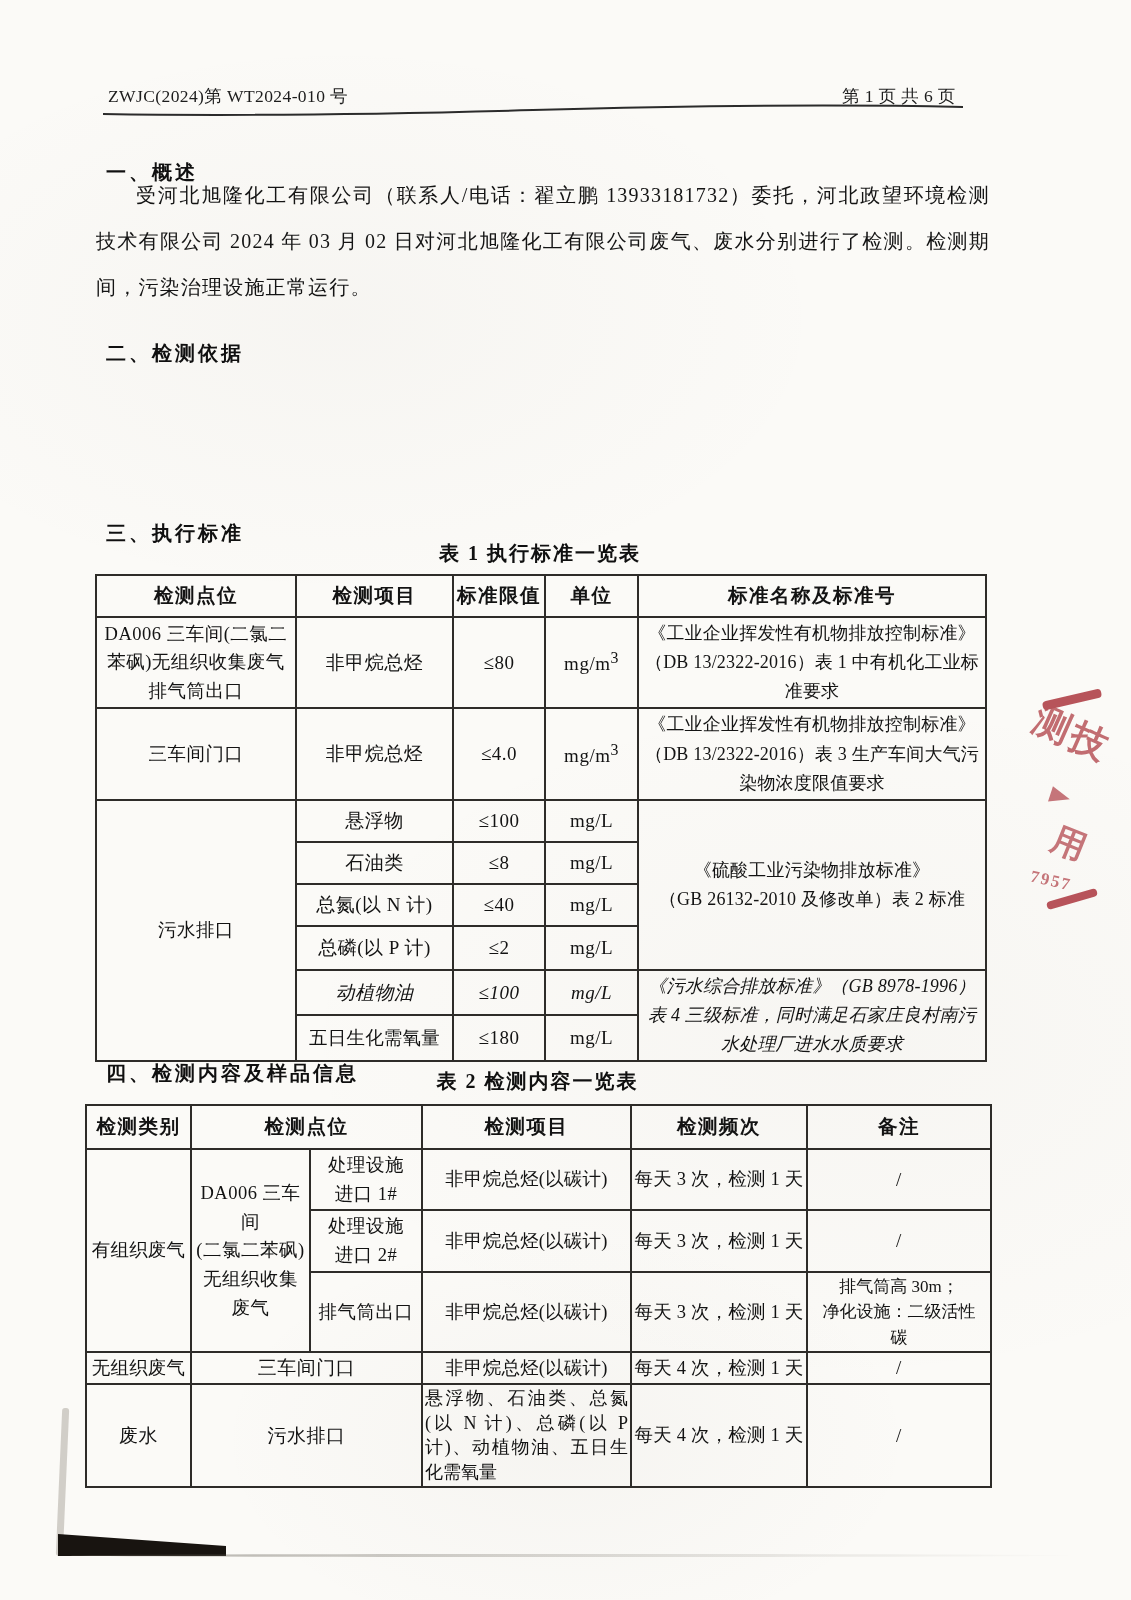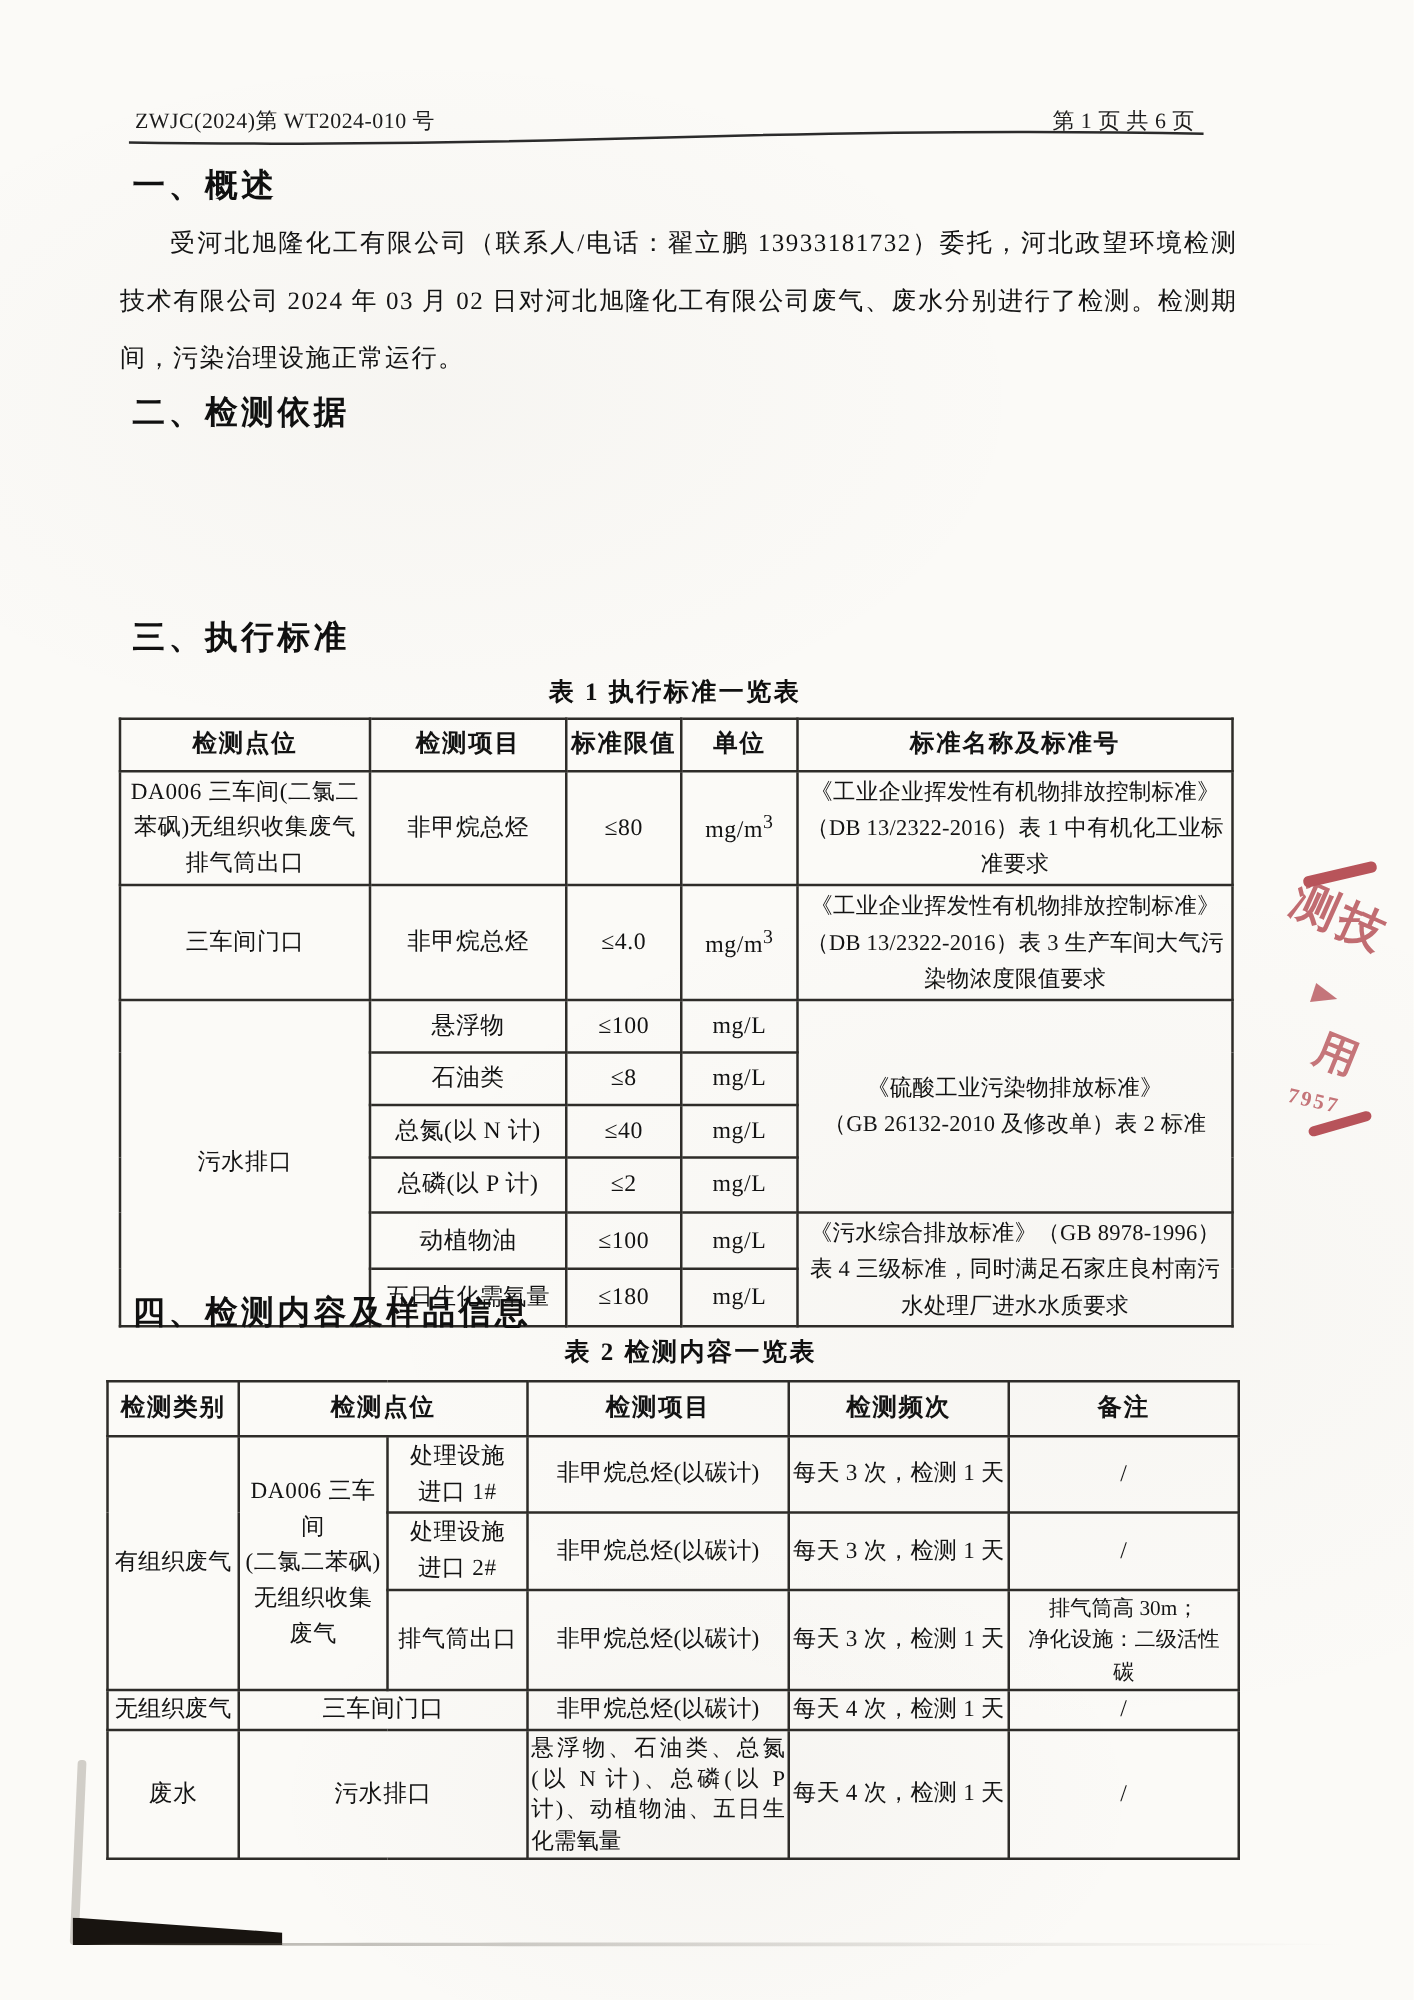--- a/index.html
+++ b/index.html
@@ -15,21 +15,21 @@
       radial-gradient(ellipse 700px 400px at 30% 20%, rgba(120,110,95,0.035), transparent 70%),
       radial-gradient(ellipse 800px 500px at 75% 65%, rgba(120,110,95,0.03), transparent 70%),
       radial-gradient(ellipse 500px 300px at 50% 90%, rgba(120,110,95,0.04), transparent 70%),
       #fbfaf7;
   }
   .abs{position:absolute;}
   .doc-header-text{font-size:17.5px;letter-spacing:0.4px;color:#1c1c1c;}
   .header-rule{pointer-events:none;}
   .section-title{
     font-family:"Liberation Sans","DejaVu Sans",sans-serif;
-    font-weight:700;font-size:26px;letter-spacing:3px;color:#101010;
+    font-weight:700;font-size:20px;letter-spacing:3px;color:#101010;margin-top:28px;
   }
   .body-text{
     font-size:20px;line-height:46px;letter-spacing:1.2px;
     text-align:justify;color:#141414;
   }
   .indent{text-indent:2em;}
   .ref-item{font-size:20px;line-height:44px;letter-spacing:1px;color:#141414;white-space:nowrap;}
   .table-caption{
     font-weight:700;font-size:20px;letter-spacing:2px;text-align:center;color:#101010;
   }
@@ -132,38 +132,38 @@
     <tr style="height:42px;">
       <td>总氮(以 N 计)</td>
       <td>≤40</td>
       <td>mg/L</td>
     </tr>
     <tr style="height:44px;">
       <td>总磷(以 P 计)</td>
       <td>≤2</td>
       <td>mg/L</td>
     </tr>
-    <tr style="height:44px;">
+    <tr style="height:44px;font-style:italic;">
       <td>动植物油</td>
       <td>≤100</td>
       <td>mg/L</td>
       <td rowspan="2" class="pre std-cell">《污水综合排放标准》（GB 8978-1996）
 表 4 三级标准，同时满足石家庄良村南污
 水处理厂进水水质要求</td>
     </tr>
     <tr style="height:46px;">
       <td class="tight">五日生化需氧量</td>
       <td>≤180</td>
       <td>mg/L</td>
     </tr>
   </tbody>
     </table>
 
   <div class="abs section-title" style="left:106px;top:1032px;">四、检测内容及样品信息</div>
-  <div class="abs table-caption" style="left:100px;top:1068px;width:905px;">表 2  检测内容一览表</div>
+  <div class="abs table-caption" style="left:85px;top:1068px;width:905px;">表 2  检测内容一览表</div>
 
   <table class="abs" style="left:85px;top:1104px;width:905px;">
     <colgroup>
         <col style="width:105px">
         <col style="width:119px">
         <col style="width:112px">
         <col style="width:209px">
         <col style="width:176px">
         <col style="width:184px">
       </colgroup>

